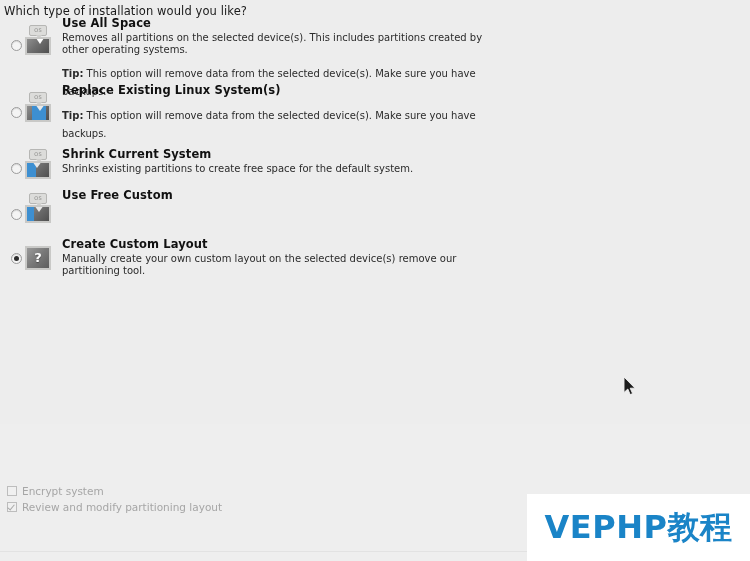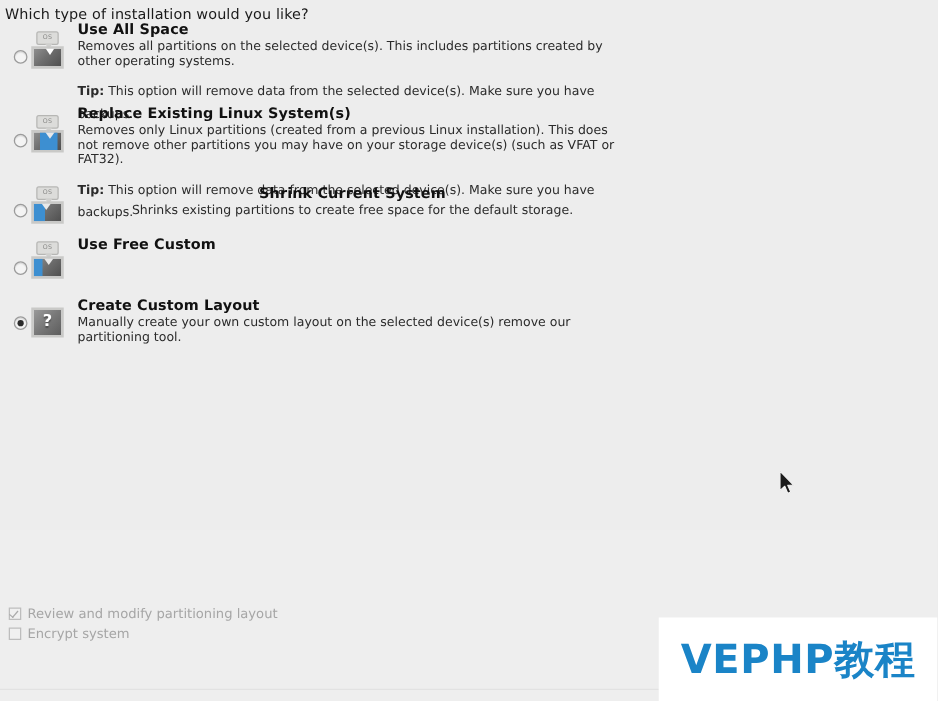--- a/index.html
+++ b/index.html
@@ -292,38 +292,37 @@
       <span class="disk-icon" style="left:24px; top:9px;">
         <span class="ostag">OS</span>
         <span class="ostag-point"></span>
         <span class="disk-body">
           <span class="bar blue" style="left:5px; width:14px;"></span>
           <span class="arrow-small"></span>
         </span>
       </span>
       <div class="opt-text" style="top:0px;">
         <p class="opt-title">Replace Existing Linux System(s)</p>
-        <p class="opt-desc">Removes only Linux partitions (created from a previous Linux installation).  This does not remove other partitions you may have on your storage device(s) (such as VFAT or FAT32).</p>
         <p class="opt-tip"><b>Tip:</b><span> This option will remove data from the selected device(s).  Make sure you have backups.</span></p>
       </div>
     </div>
 
     <div class="option-row" style="height:42px;">
       <span class="radio" style="left:11px; top:14px;"></span>
       <span class="disk-icon" style="left:24px; top:0px;">
         <span class="ostag">OS</span>
         <span class="ostag-point"></span>
         <span class="disk-body">
           <span class="bar blue" style="left:0px; width:9px;"></span>
           <span class="arrow-small" style="left:5px;"></span>
         </span>
       </span>
-      <div class="opt-text" style="top:-2px;text-align:center;">
+      <div class="opt-text" style="top:-2px;">
         <p class="opt-title">Shrink Current System</p>
-        <p class="opt-desc">Shrinks existing partitions to create free space for the default storage.</p>
+        <p class="opt-desc">Shrinks existing partitions to create free space for the default system.</p>
       </div>
     </div>
 
     <div class="option-row" style="height:50px;">
       <span class="radio" style="left:11px; top:18px;"></span>
       <span class="disk-icon" style="left:24px; top:2px;">
         <span class="ostag">OS</span>
         <span class="ostag-point"></span>
         <span class="disk-body">
           <span class="bar blue" style="left:0px; width:7px;"></span>
@@ -344,26 +343,26 @@
       <div class="opt-text" style="top:-4px;">
         <p class="opt-title">Create Custom Layout</p>
         <p class="opt-desc">Manually create your own custom layout on the selected device(s) remove our partitioning tool.</p>
       </div>
     </div>
 
   </div>
 
   <div class="bottom-checks">
     <div class="check-row">
+      <span class="checkbox"></span>
+      <span class="check-label">Encrypt system</span>
+    </div>
+    <div class="check-row">
       <span class="checkbox checked"></span>
       <span class="check-label">Review and modify partitioning layout</span>
-    </div>
-    <div class="check-row">
-      <span class="checkbox"></span>
-      <span class="check-label">Encrypt system</span>
     </div>
   </div>
 
   <div class="bottom-sep"></div>
 
   <div class="watermark">
     <span class="watermark-text">VEPHP教程</span>
   </div>
 
   <svg class="cursor" viewBox="0 0 14 20">

